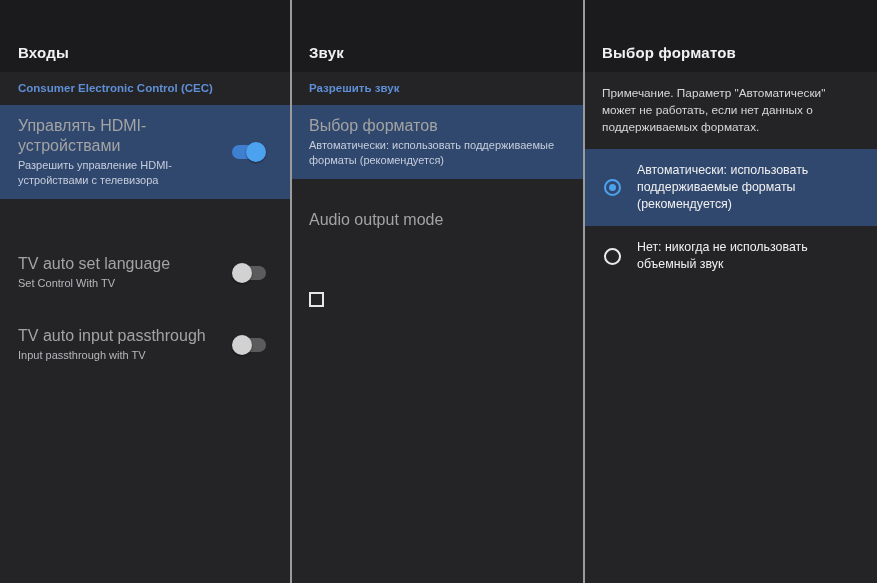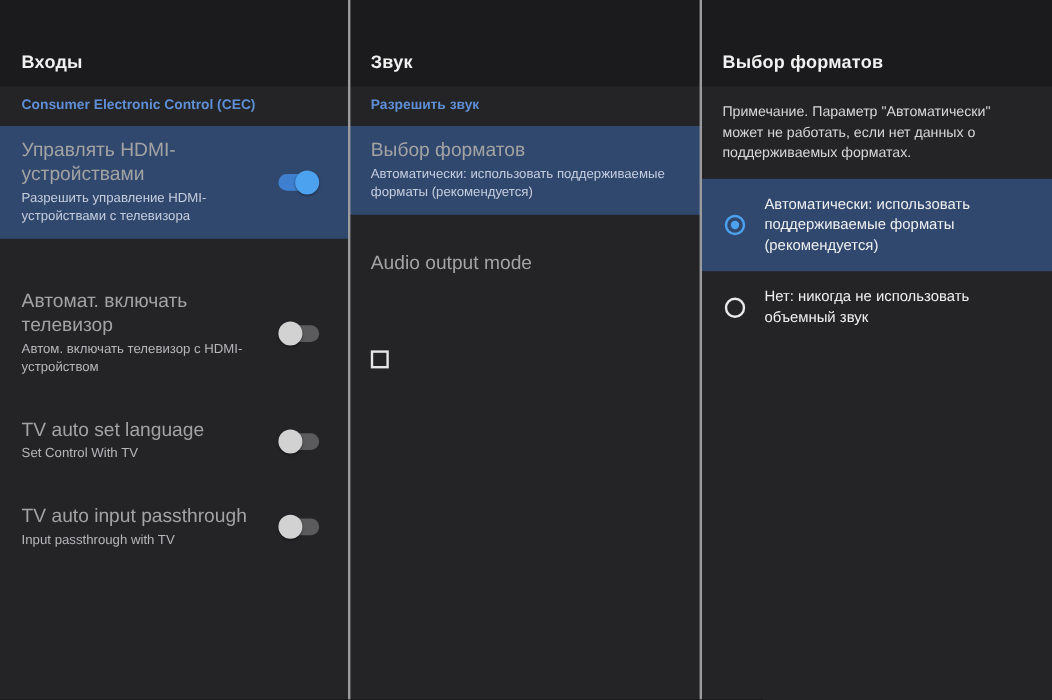--- a/index.html
+++ b/index.html
@@ -193,57 +193,47 @@
           <div class="track"></div>
           <div class="knob"></div>
         </div>
       </div>
 
       <div class="row-gap-lg"></div>
 
 
       <div class="row-gap-sm"></div>
 
+
+      <div class="row-gap-sm"></div>
+
       <div class="row">
         <div class="texts">
-          <div class="row-title">Автомат. включать телевизор</div>
-          <div class="row-sub">Автом. включать телевизор с HDMI-устройством</div>
+          <div class="row-title">TV auto set language</div>
+          <div class="row-sub">Set Control With TV</div>
         </div>
         <div class="toggle">
           <div class="track"></div>
           <div class="knob"></div>
         </div>
       </div>
 
       <div class="row-gap-sm"></div>
 
       <div class="row">
         <div class="texts">
-          <div class="row-title">TV auto set language</div>
-          <div class="row-sub">Set Control With TV</div>
+          <div class="row-title">TV auto input passthrough</div>
+          <div class="row-sub">Input passthrough with TV</div>
         </div>
         <div class="toggle">
           <div class="track"></div>
           <div class="knob"></div>
         </div>
       </div>
 
-      <div class="row-gap-sm"></div>
-
-      <div class="row">
-        <div class="texts">
-          <div class="row-title">TV auto input passthrough</div>
-          <div class="row-sub">Input passthrough with TV</div>
-        </div>
-        <div class="toggle">
-          <div class="track"></div>
-          <div class="knob"></div>
-        </div>
-      </div>
-
     </div>
   </div>
 
   <div class="divider d1"></div>
 
   <div class="column col-2">
     <div class="col-header">
       <div class="col-title">Звук</div>
     </div>
     <div class="col-body">

